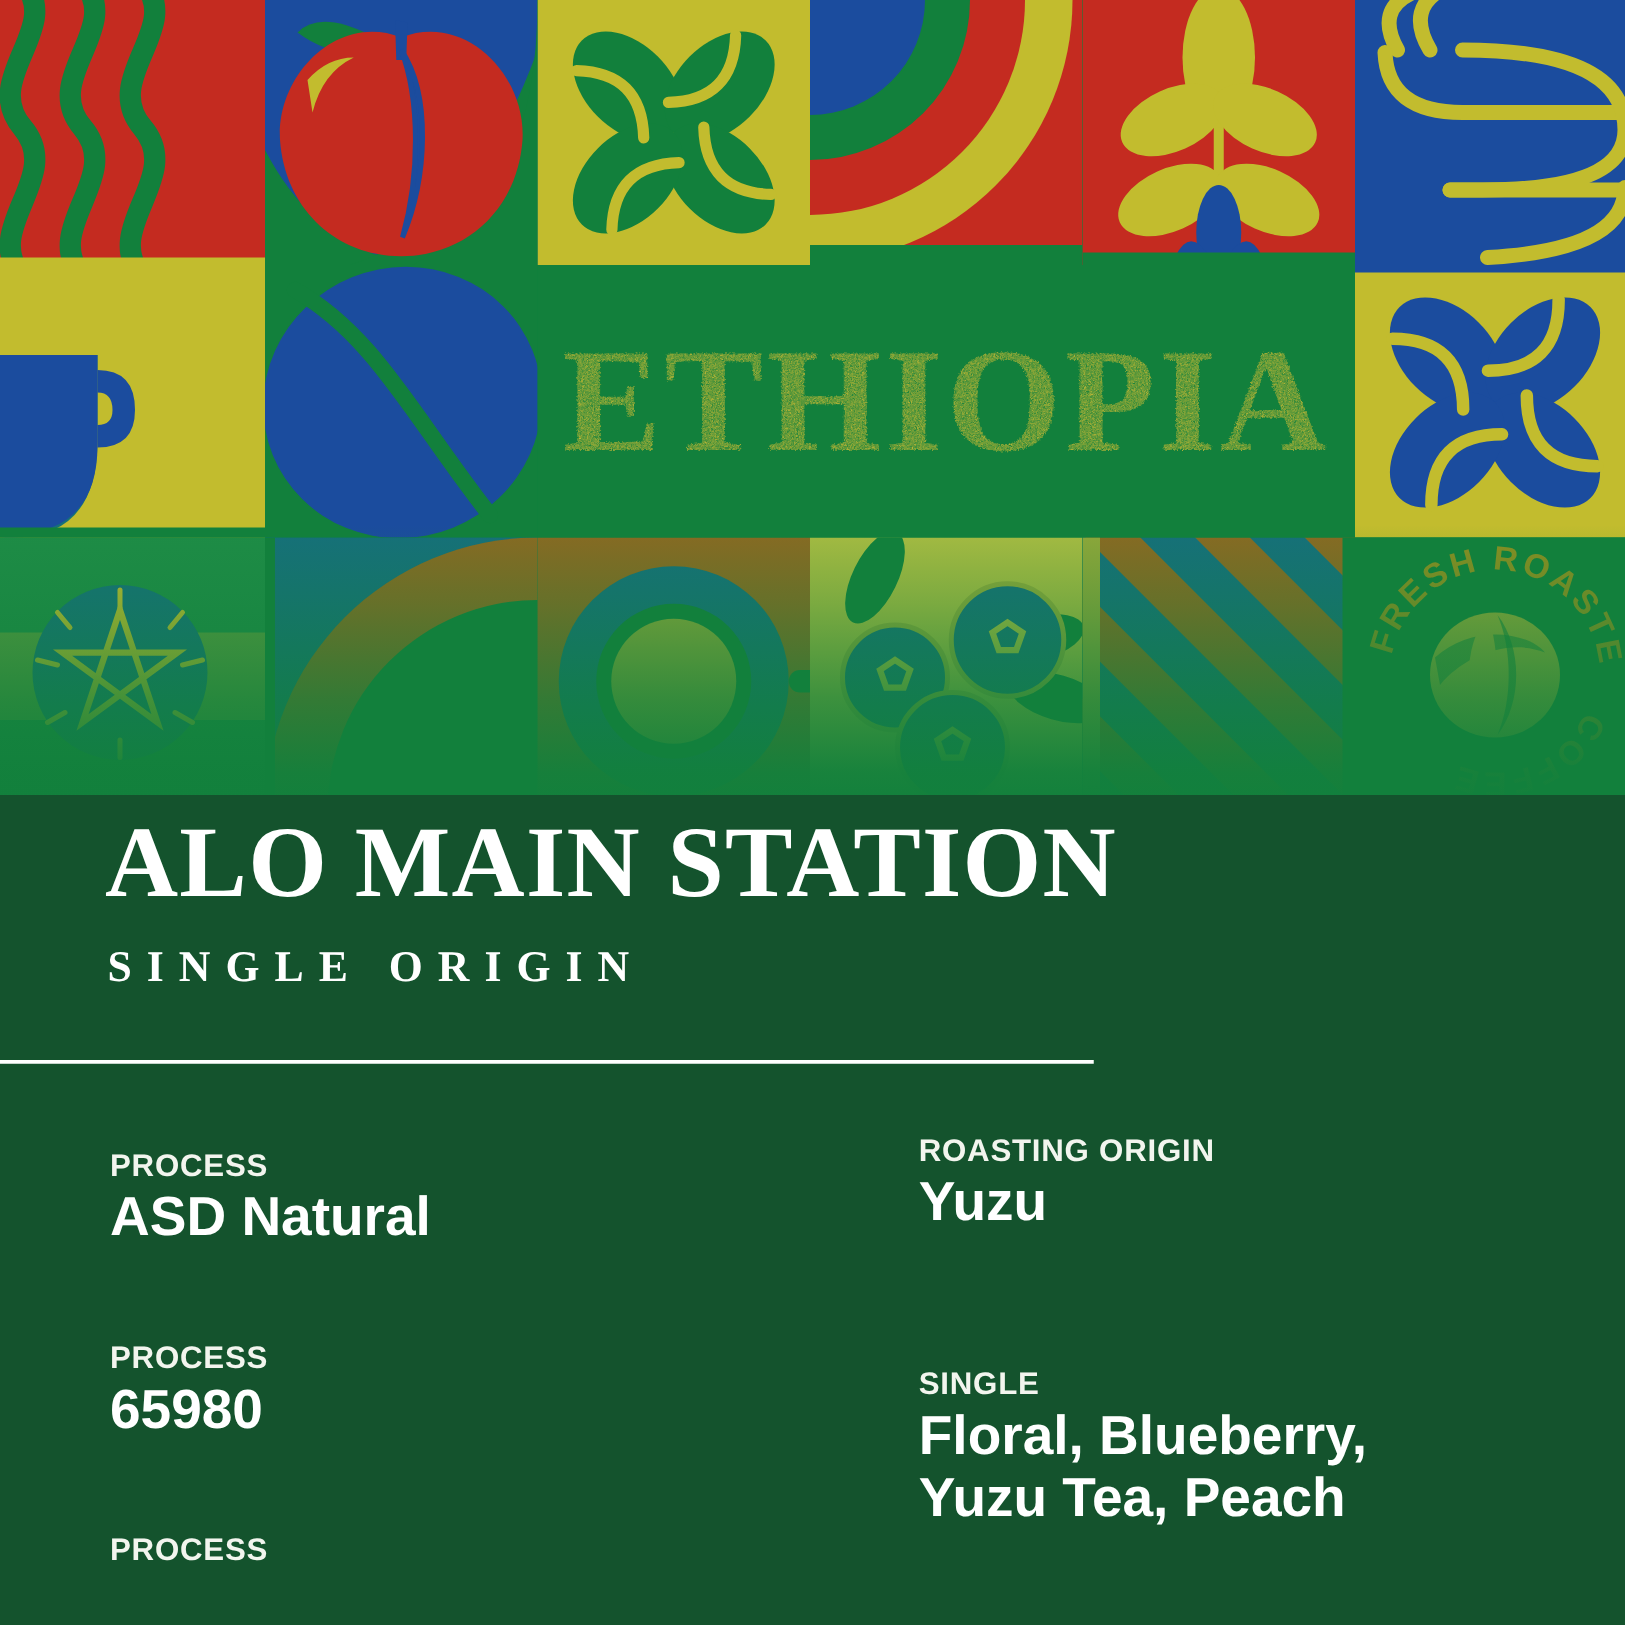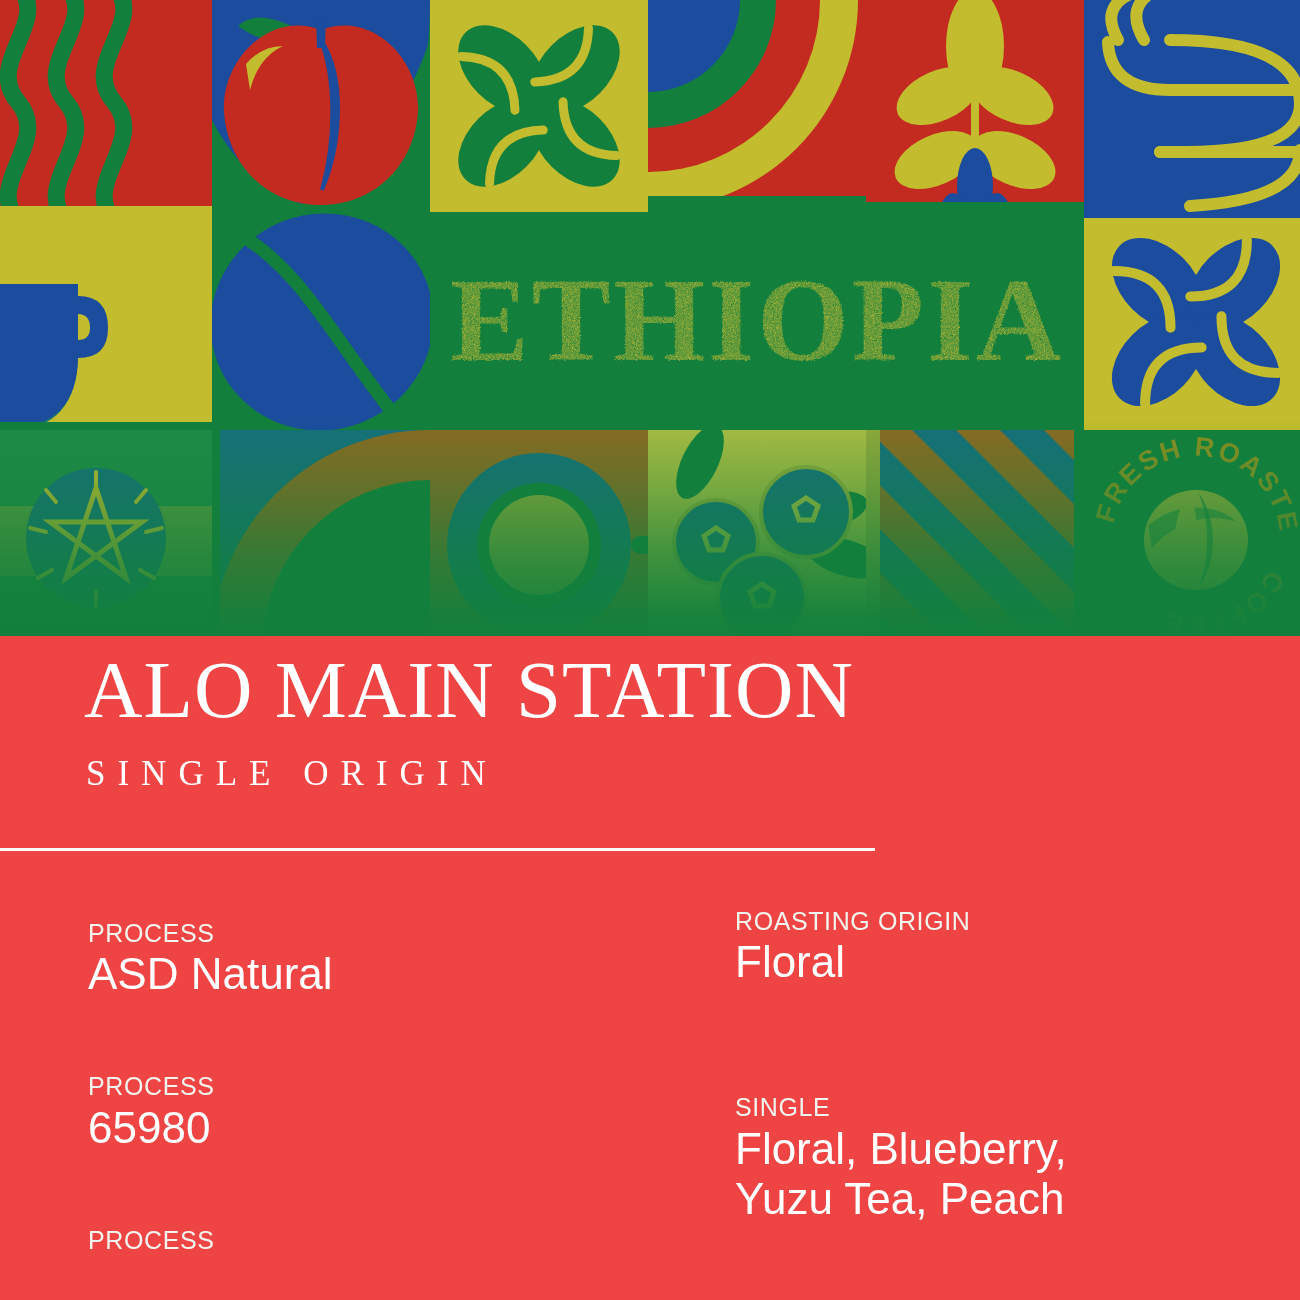--- a/index.html
+++ b/index.html
@@ -36,21 +36,22 @@
         rgba(18,128,60,0.72) 62%,
         rgba(18,128,60,0.96) 88%,
         rgba(18,128,60,1) 100%);
     pointer-events:none;
   }
 
   
   #textblock {
     position:absolute; left:0; top:636px;
     width:1300px; height:664px;
-    background:#ef4444;
+    background:#14532d;
+    font-weight:bold;
   }
 
   .brand-title {
     position:absolute;
     left:84px; top:14px;
     font-family:"Liberation Serif", serif;
     font-size:81px;
     line-height:1.0;
     letter-spacing:1px;
     color:#ffffff;
@@ -453,21 +454,21 @@
         <div class="field">
           <div class="field-label">PROCESS</div>
         </div>
 
       </div>
 
       <div class="col col-right">
 
         <div class="field">
           <div class="field-label">ROASTING ORIGIN</div>
-          <div class="field-value">Floral</div>
+          <div class="field-value">Yuzu</div>
         </div>
 
         <div class="gap-c"></div>
 
         <div class="field">
           <div class="field-label">SINGLE</div>
           <div class="field-value">Floral, Blueberry,
 Yuzu Tea, Peach</div>
         </div>
 

